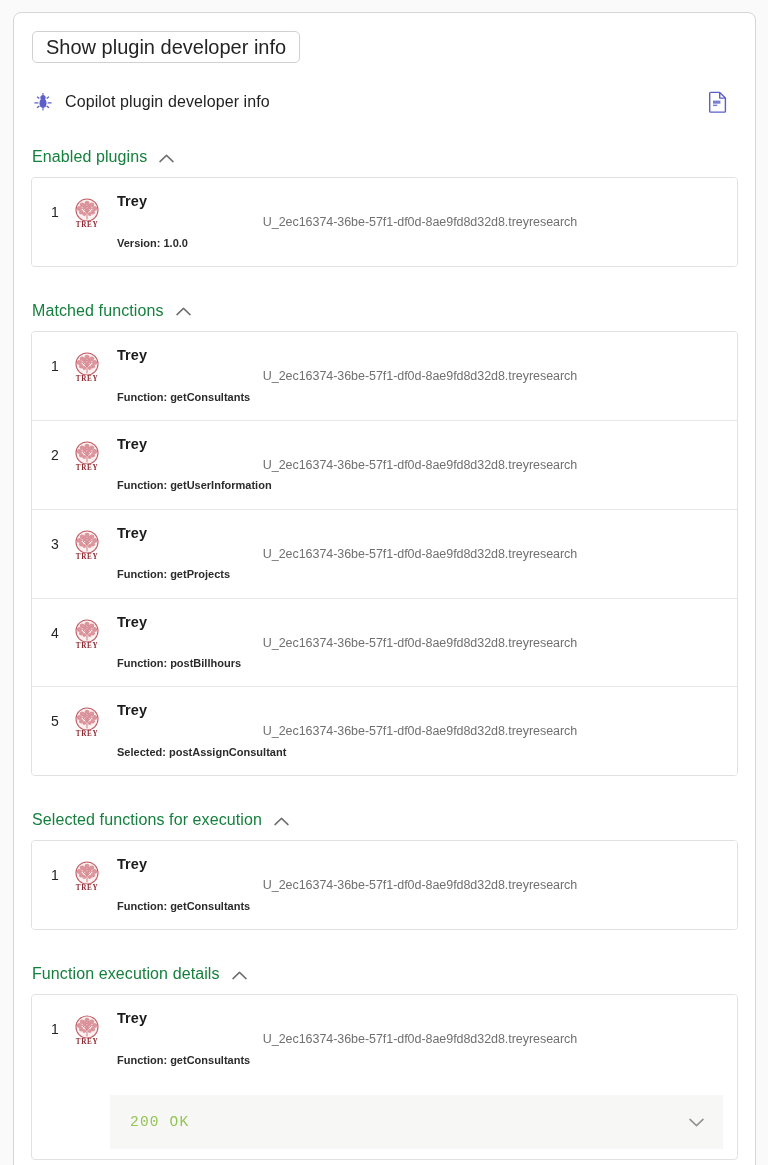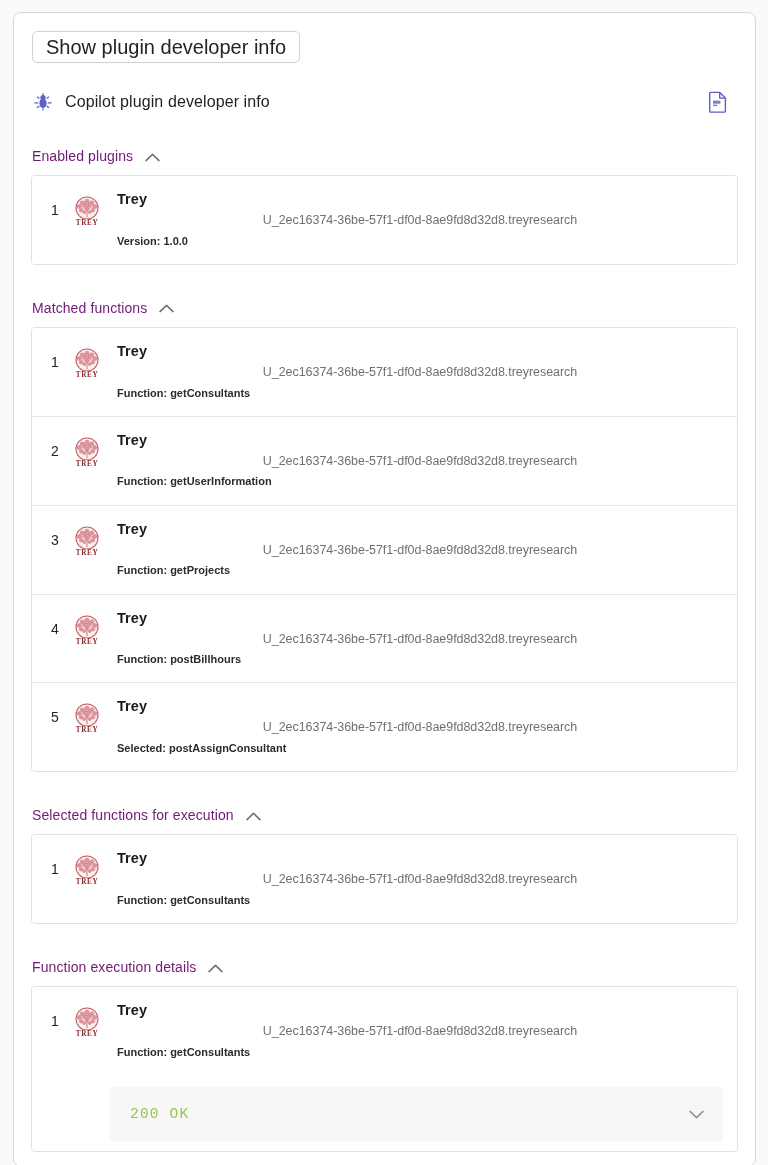--- a/index.html
+++ b/index.html
@@ -84,22 +84,22 @@
   .section-head {
     display: flex;
     align-items: center;
     margin-top: 35px;
     margin-bottom: 11px;
     padding-left: 1px;
     cursor: pointer;
     user-select: none;
   }
   .section-head .label {
-    font-size: 14px;
-    color: #701a75;
+    font-size: 16px;
+    color: #15803d;
     letter-spacing: .1px;
   }
   .chev {
     width: 15px; height: 15px;
     margin-left: 11px;
     flex: 0 0 15px;
     display: block;
   }
 
   

